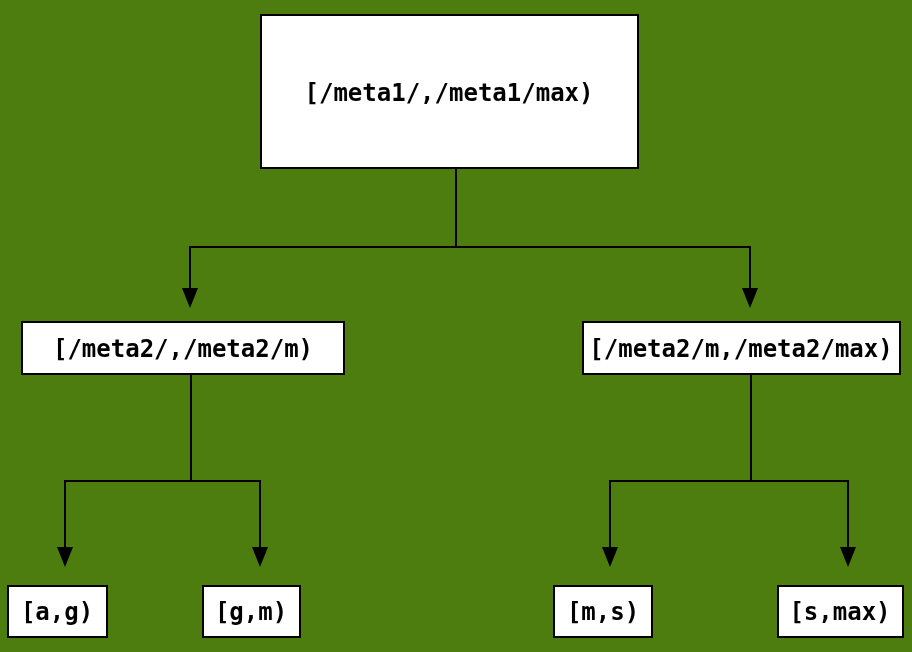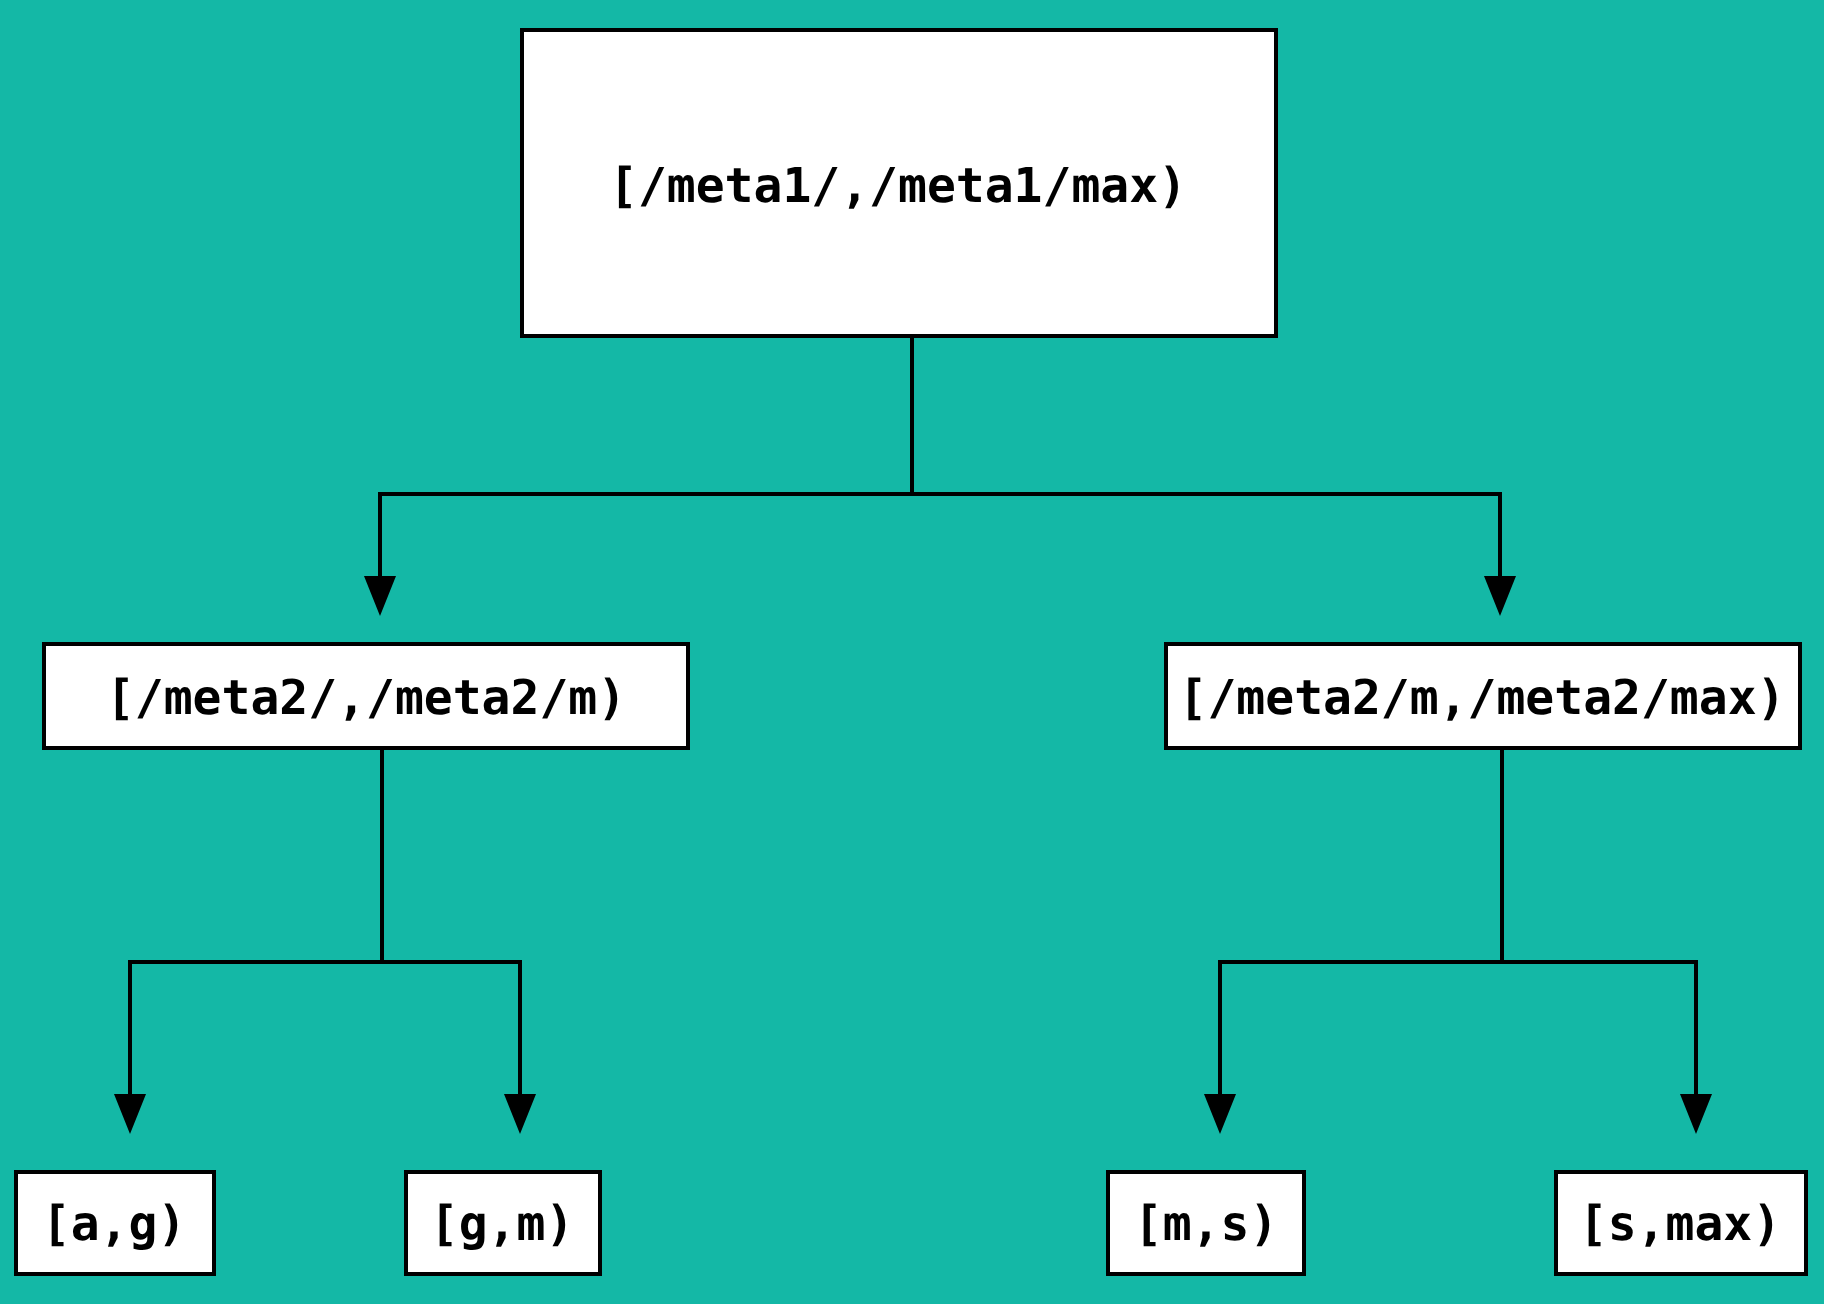--- a/index.html
+++ b/index.html
@@ -4,21 +4,21 @@
 <style>
   html, body {
     margin: 0;
     padding: 0;
     background: #ffffff;
   }
   #canvas {
     position: relative;
     width: 912px;
     height: 652px;
-    background: #14b8a6;
+    background: #4d7c0f;
     overflow: hidden;
   }
   svg {
     display: block;
   }
   .node-box {
     fill: #ffffff;
     stroke: #000000;
     stroke-width: 2;
   }

